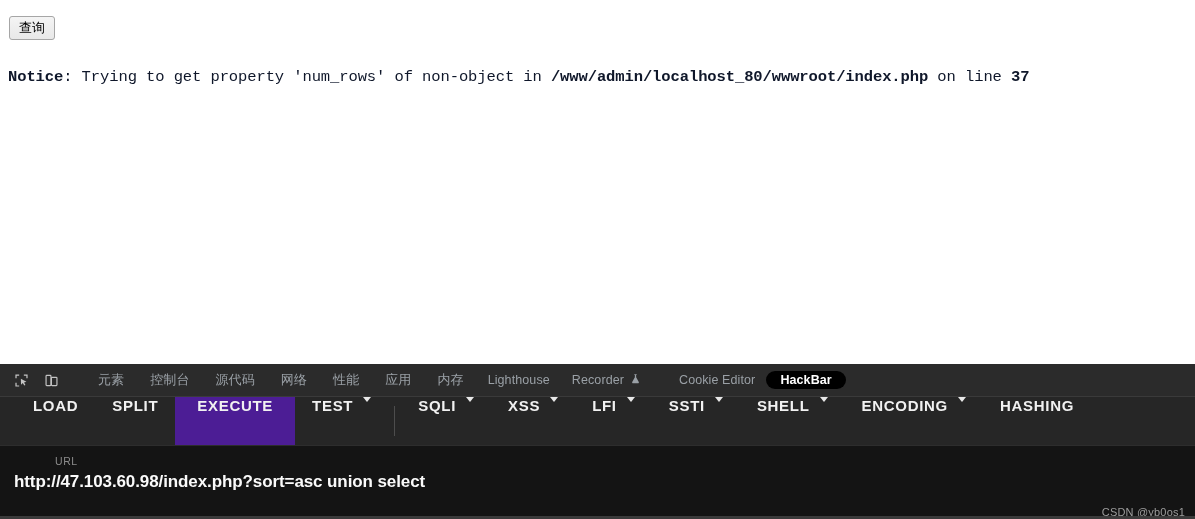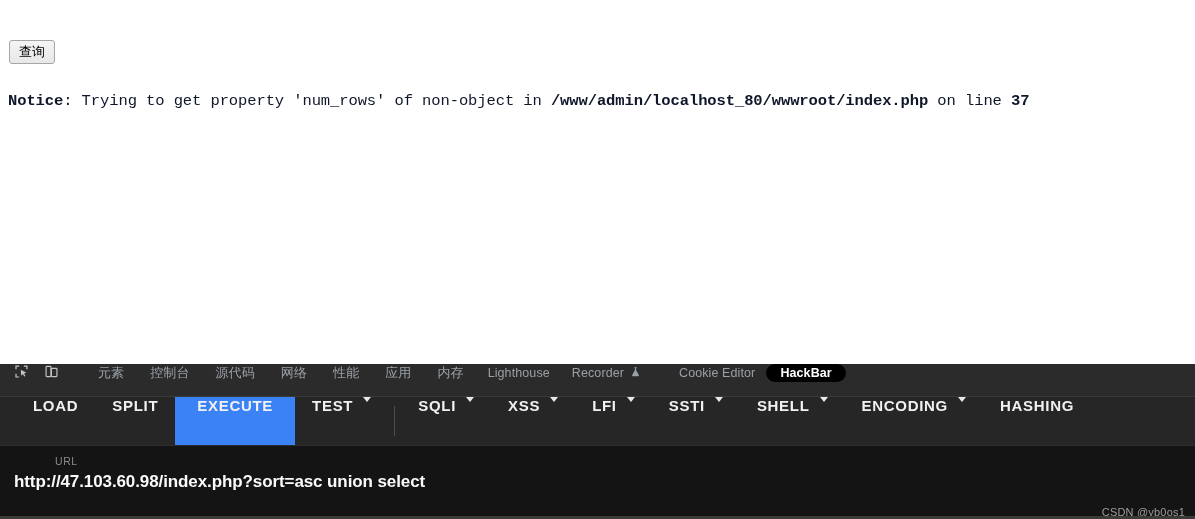--- a/index.html
+++ b/index.html
@@ -17,21 +17,20 @@
     background: #ffffff;
   }
 
   
   .page-area {
     position: absolute;
     left: 0; top: 0;
     width: 1195px; height: 342px;
     background: #ffffff;
     overflow: hidden;
-    margin-top: 24px;
   }
   .query-button {
     position: absolute;
     left: 9px; top: 16px;
     padding: 3px 9px 4px 9px;
     font-family: "DejaVu Sans", "Liberation Sans", sans-serif;
     font-size: 13px;
     line-height: 15px;
     color: #000000;
     background: #efefef;
@@ -61,21 +60,21 @@
     overflow: hidden;
   }
 
   
   .dt-tabstrip {
     position: relative;
     height: 33px;
     background: #2b2b2b;
     border-bottom: 1px solid #3a3a3a;
     display: flex;
-    align-items: flex-start;
+    align-items: center;
     white-space: nowrap;
   }
   .dt-iconbtn {
     width: 30px;
     display: flex;
     align-items: center;
     justify-content: center;
     cursor: default;
   }
   .dt-iconbtn:first-child { margin-left: 6px; }
@@ -129,21 +128,21 @@
     align-items: flex-start;
     height: 48px;
     padding: 0 17px;
     font-size: 15px;
     font-weight: 700;
     color: #f1f1f1;
     letter-spacing: 0.7px;
     cursor: default;
   }
   .hb-item.first { margin-left: 16px; }
-  .hb-item.hovered { background: #3b82f6; padding: 0 22px; }
+  .hb-item.hovered { background: #4c1d95; padding: 0 22px; }
   .hb-caret {
     display: inline-block;
     margin-left: 10px;
     width: 0; height: 0;
     border-left: 4.5px solid transparent;
     border-right: 4.5px solid transparent;
     border-top: 5px solid #e8e8e8;
   }
   .hb-divider {
     width: 1px;

